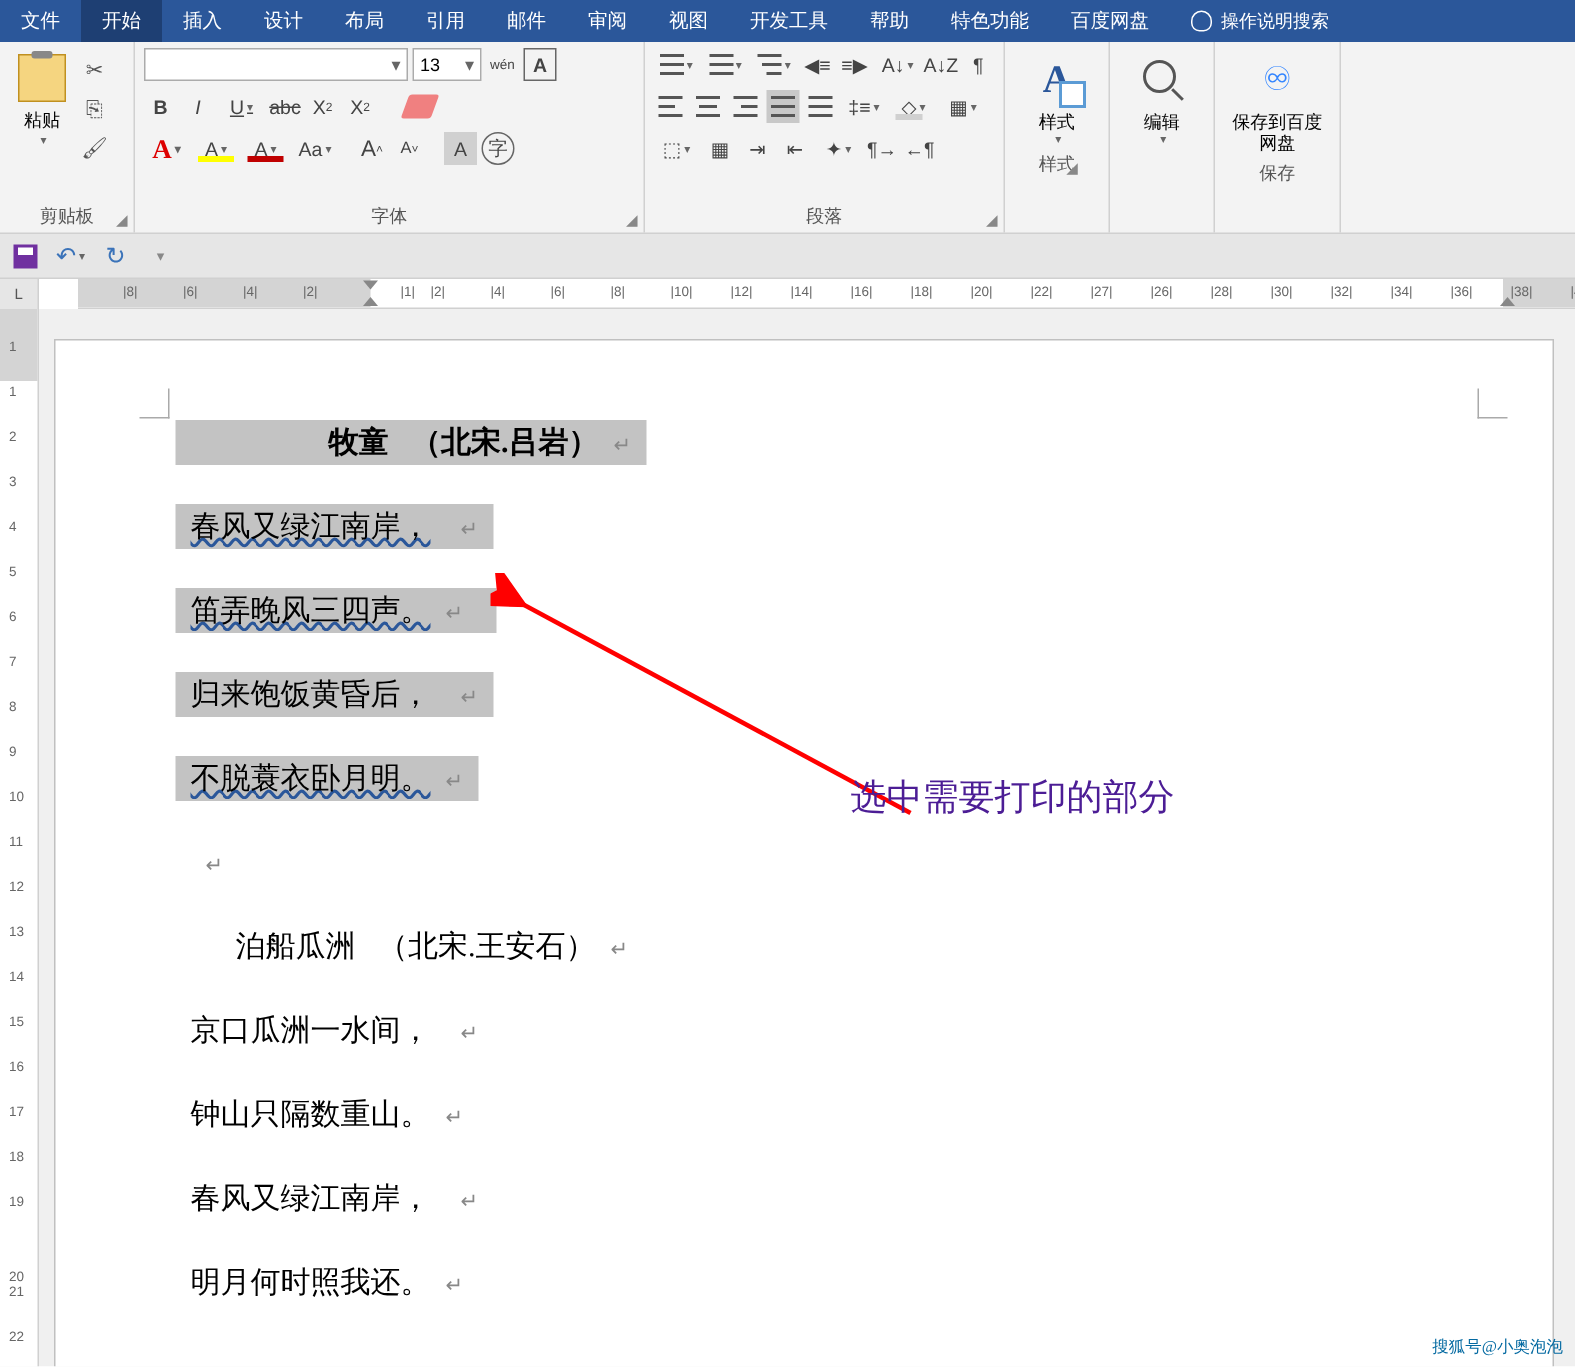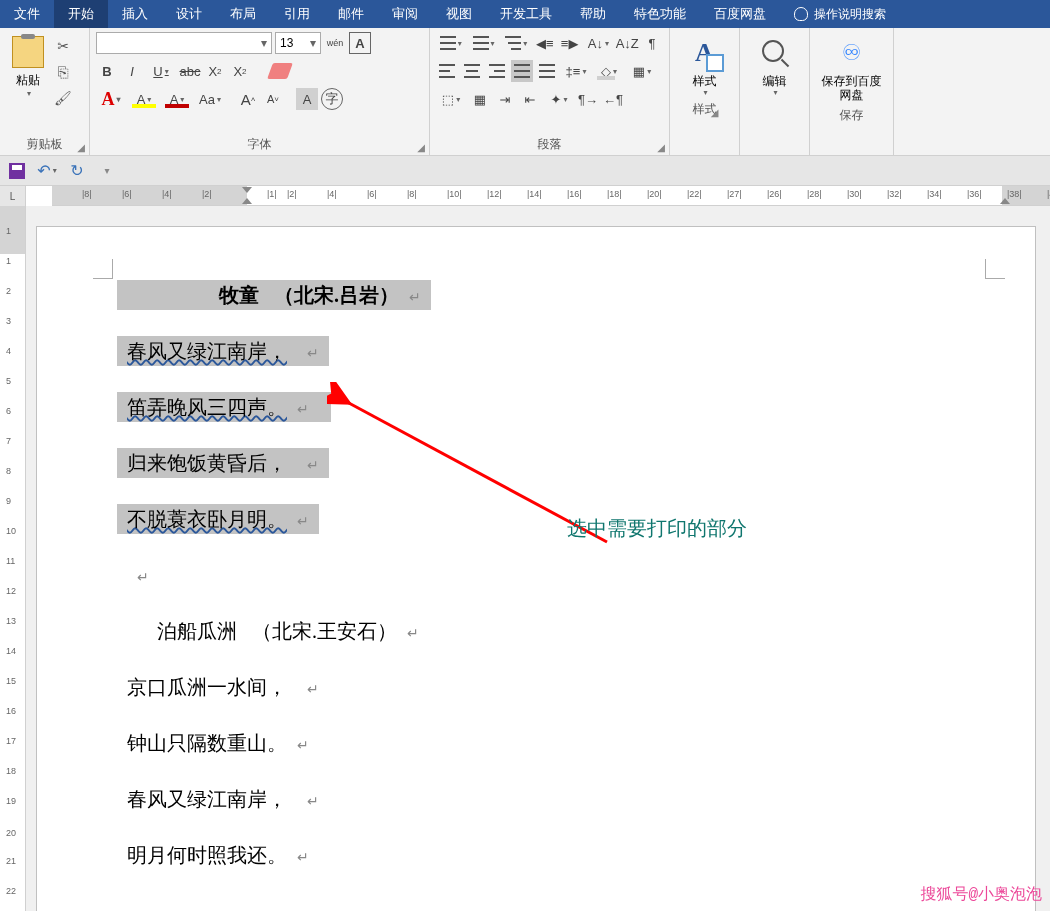--- a/index.html
+++ b/index.html
@@ -98,24 +98,24 @@
 .page .corner { position: absolute; width: 20px; height: 20px; }
 .page .corner.tl { top: 32px; left: 56px; border-left: 1px solid #aaa; border-top: 1px solid #aaa; transform: rotate(180deg);}
 .page .corner.tr { top: 32px; right: 30px; border-right: 1px solid #aaa; border-top: 1px solid #aaa; transform: rotate(180deg);}
 
 .poem { font-family: SimSun, serif; font-size: 20px; line-height: 2.8; position: relative; }
 .poem .title { font-weight: bold; margin-left: 52px; }
 .poem .ret { color: #888; font-size: 14px; margin-left: 10px; }
 .selected { background: #c3c3c3; display: inline; }
 .wavy { text-decoration: wavy underline #2b579a; text-decoration-skip-ink: none; }
 
-.annotation { position: absolute; color: #0f766e; font-size: 20px; font-family: Liberation Sans, sans-serif; }
+.annotation { position: absolute; color: #4c1d95; font-size: 24px; font-family: Liberation Sans, sans-serif; }
 .arrow-svg { position: absolute; }
 
-.watermark { position: absolute; right: 8px; bottom: 6px; font-size: 16px; color: #ec4899; font-family: Liberation Mono, monospace; }
+.watermark { position: absolute; right: 8px; bottom: 6px; font-size: 11px; color: #0369a1; font-family: Liberation Serif, serif; }
 .dd { font-size: 8px; color: #666; margin-left: 2px; }
 </style>
 </head>
 <body>
 
 <div class="menubar">
   <div class="item">文件</div>
   <div class="item active">开始</div>
   <div class="item">插入</div>
   <div class="item">设计</div>
@@ -404,21 +404,21 @@
       <span class="num" style="top: 320px;">10</span>
       <span class="num" style="top: 350px;">11</span>
       <span class="num" style="top: 380px;">12</span>
       <span class="num" style="top: 410px;">13</span>
       <span class="num" style="top: 440px;">14</span>
       <span class="num" style="top: 470px;">15</span>
       <span class="num" style="top: 500px;">16</span>
       <span class="num" style="top: 530px;">17</span>
       <span class="num" style="top: 560px;">18</span>
       <span class="num" style="top: 590px;">19</span>
-      <span class="num" style="top: 622px;">20</span>
+      <span class="num" style="top: 640px;">20</span>
       <span class="num" style="top: 650px;">21</span>
       <span class="num" style="top: 680px;">22</span>
     </div>
   <div class="page-wrap">
     <div class="page">
       <div class="corner tl"></div>
       <div class="corner tr"></div>
       <div class="poem">
 
         <div><span class="selected" style="padding:4px 10px 4px 50px;"><span class="title"><span>牧童</span>&nbsp;&nbsp;&nbsp;<span>（北宋.吕岩）</span></span><span class="ret">↵</span></span></div>

